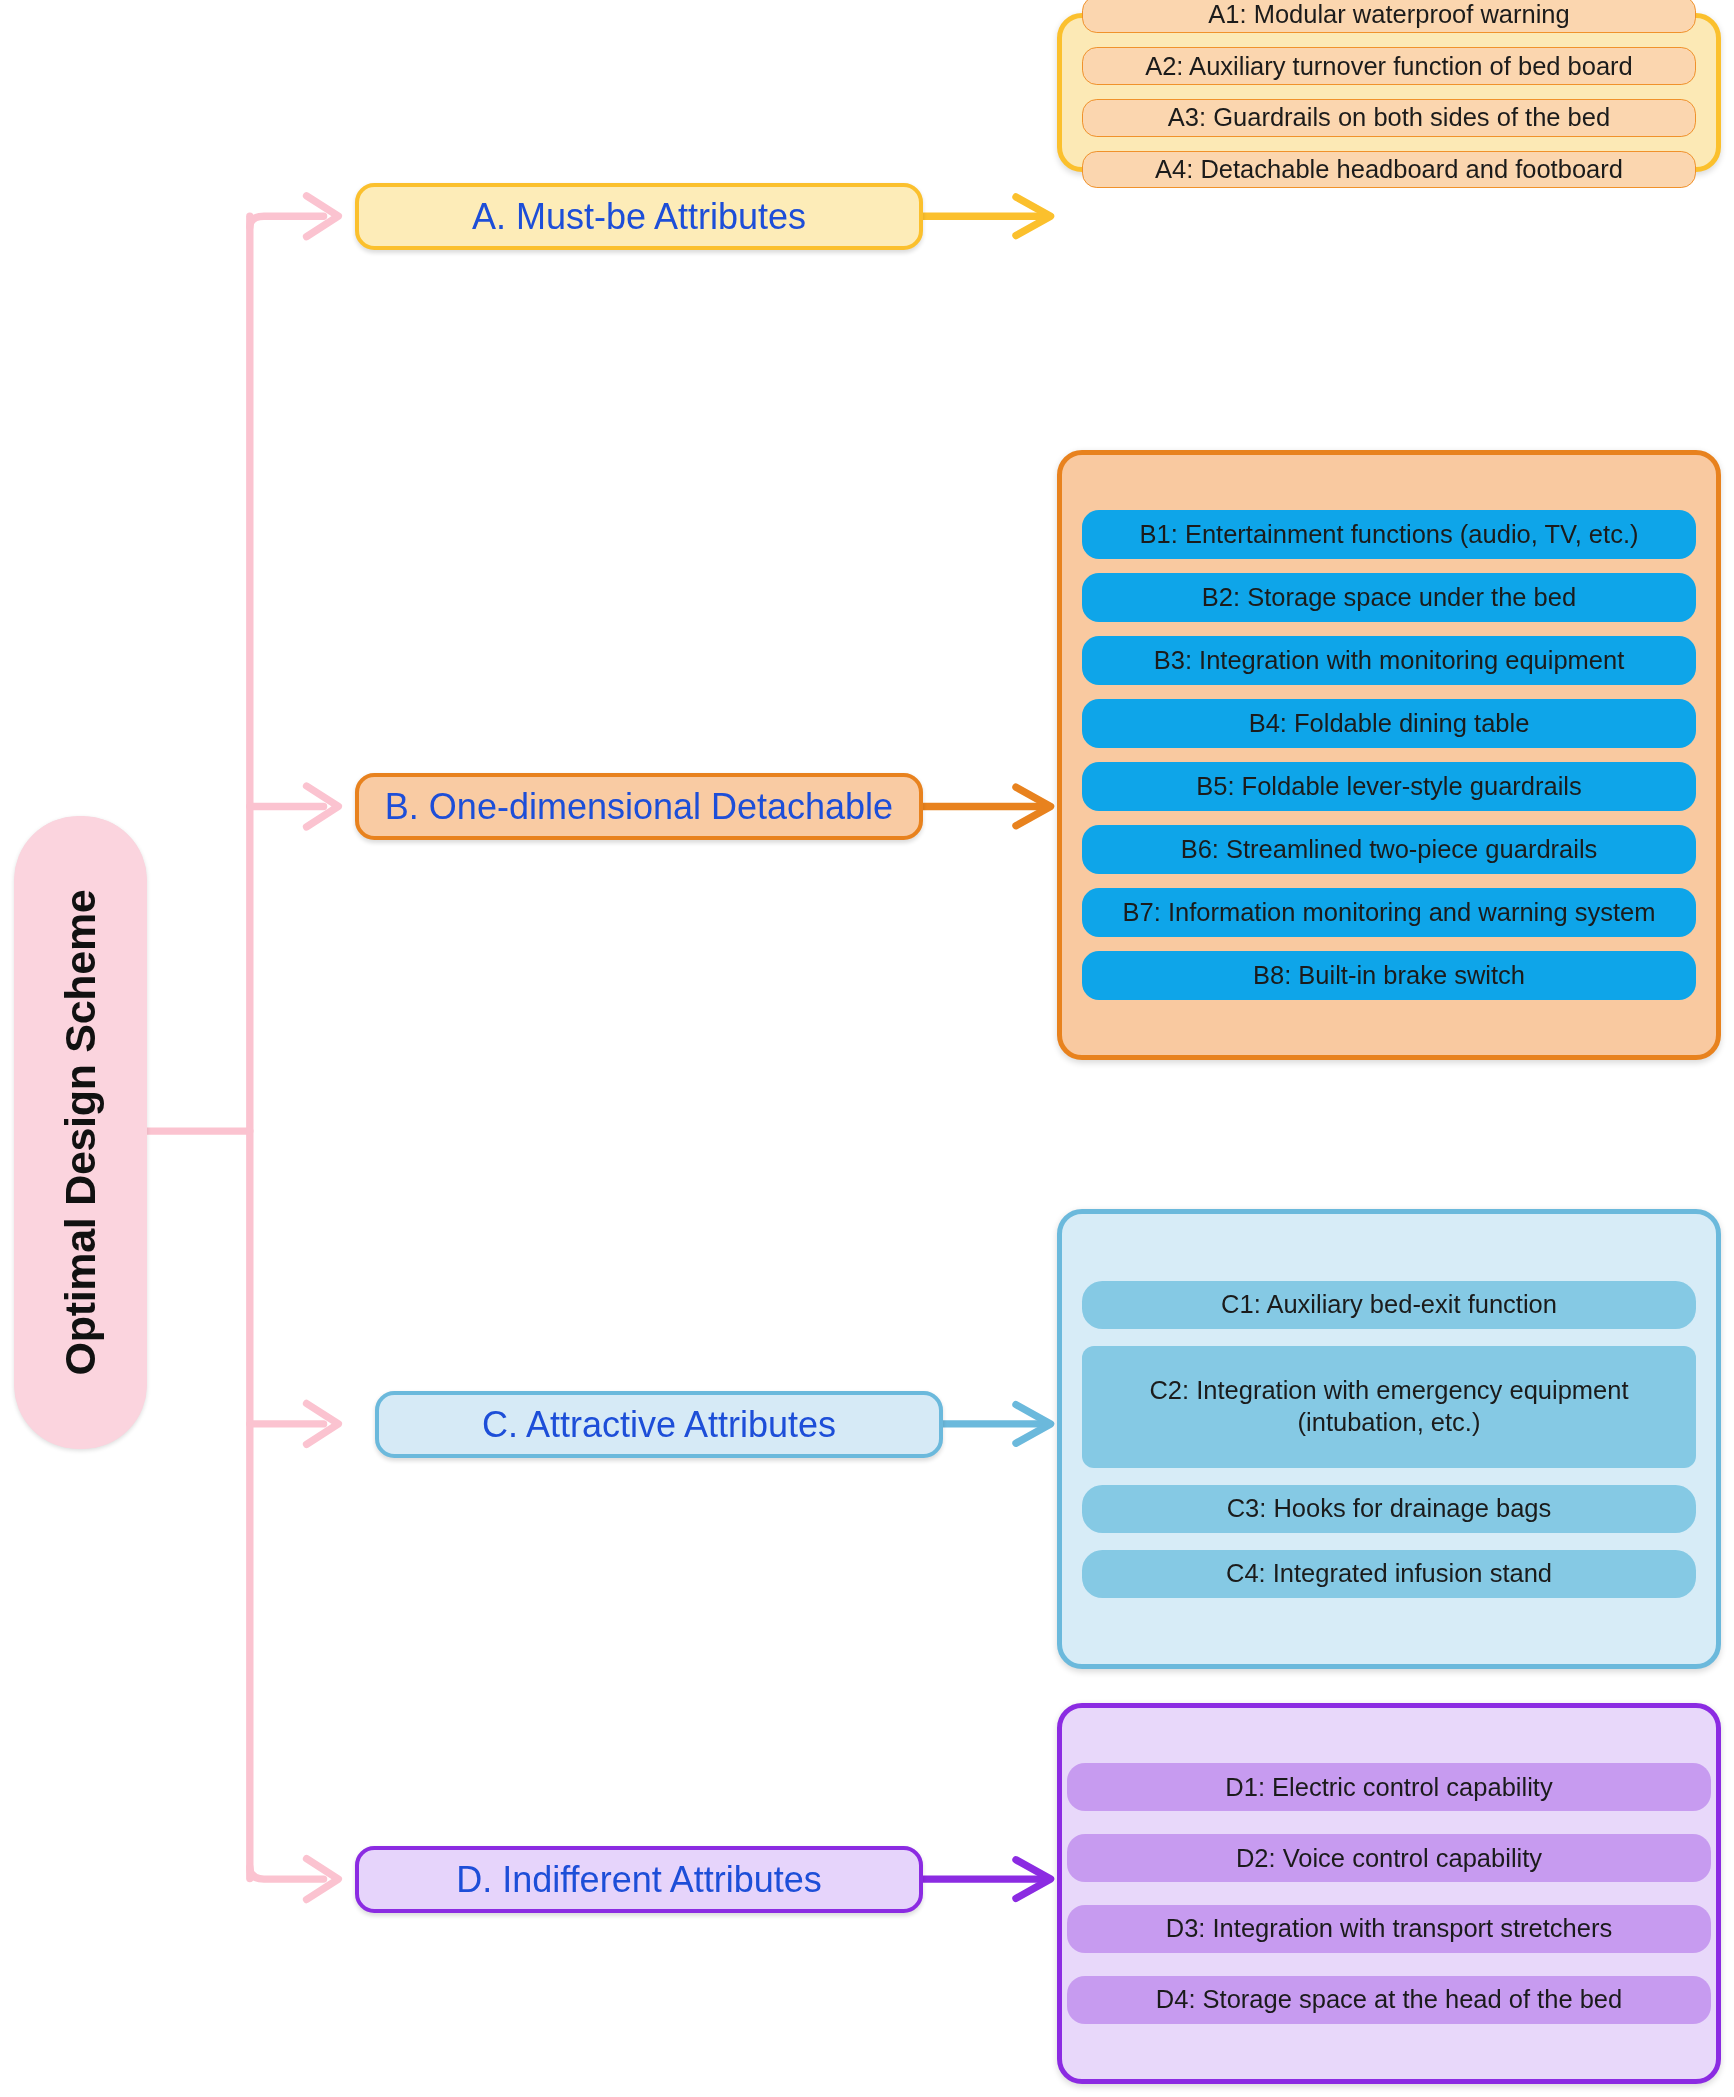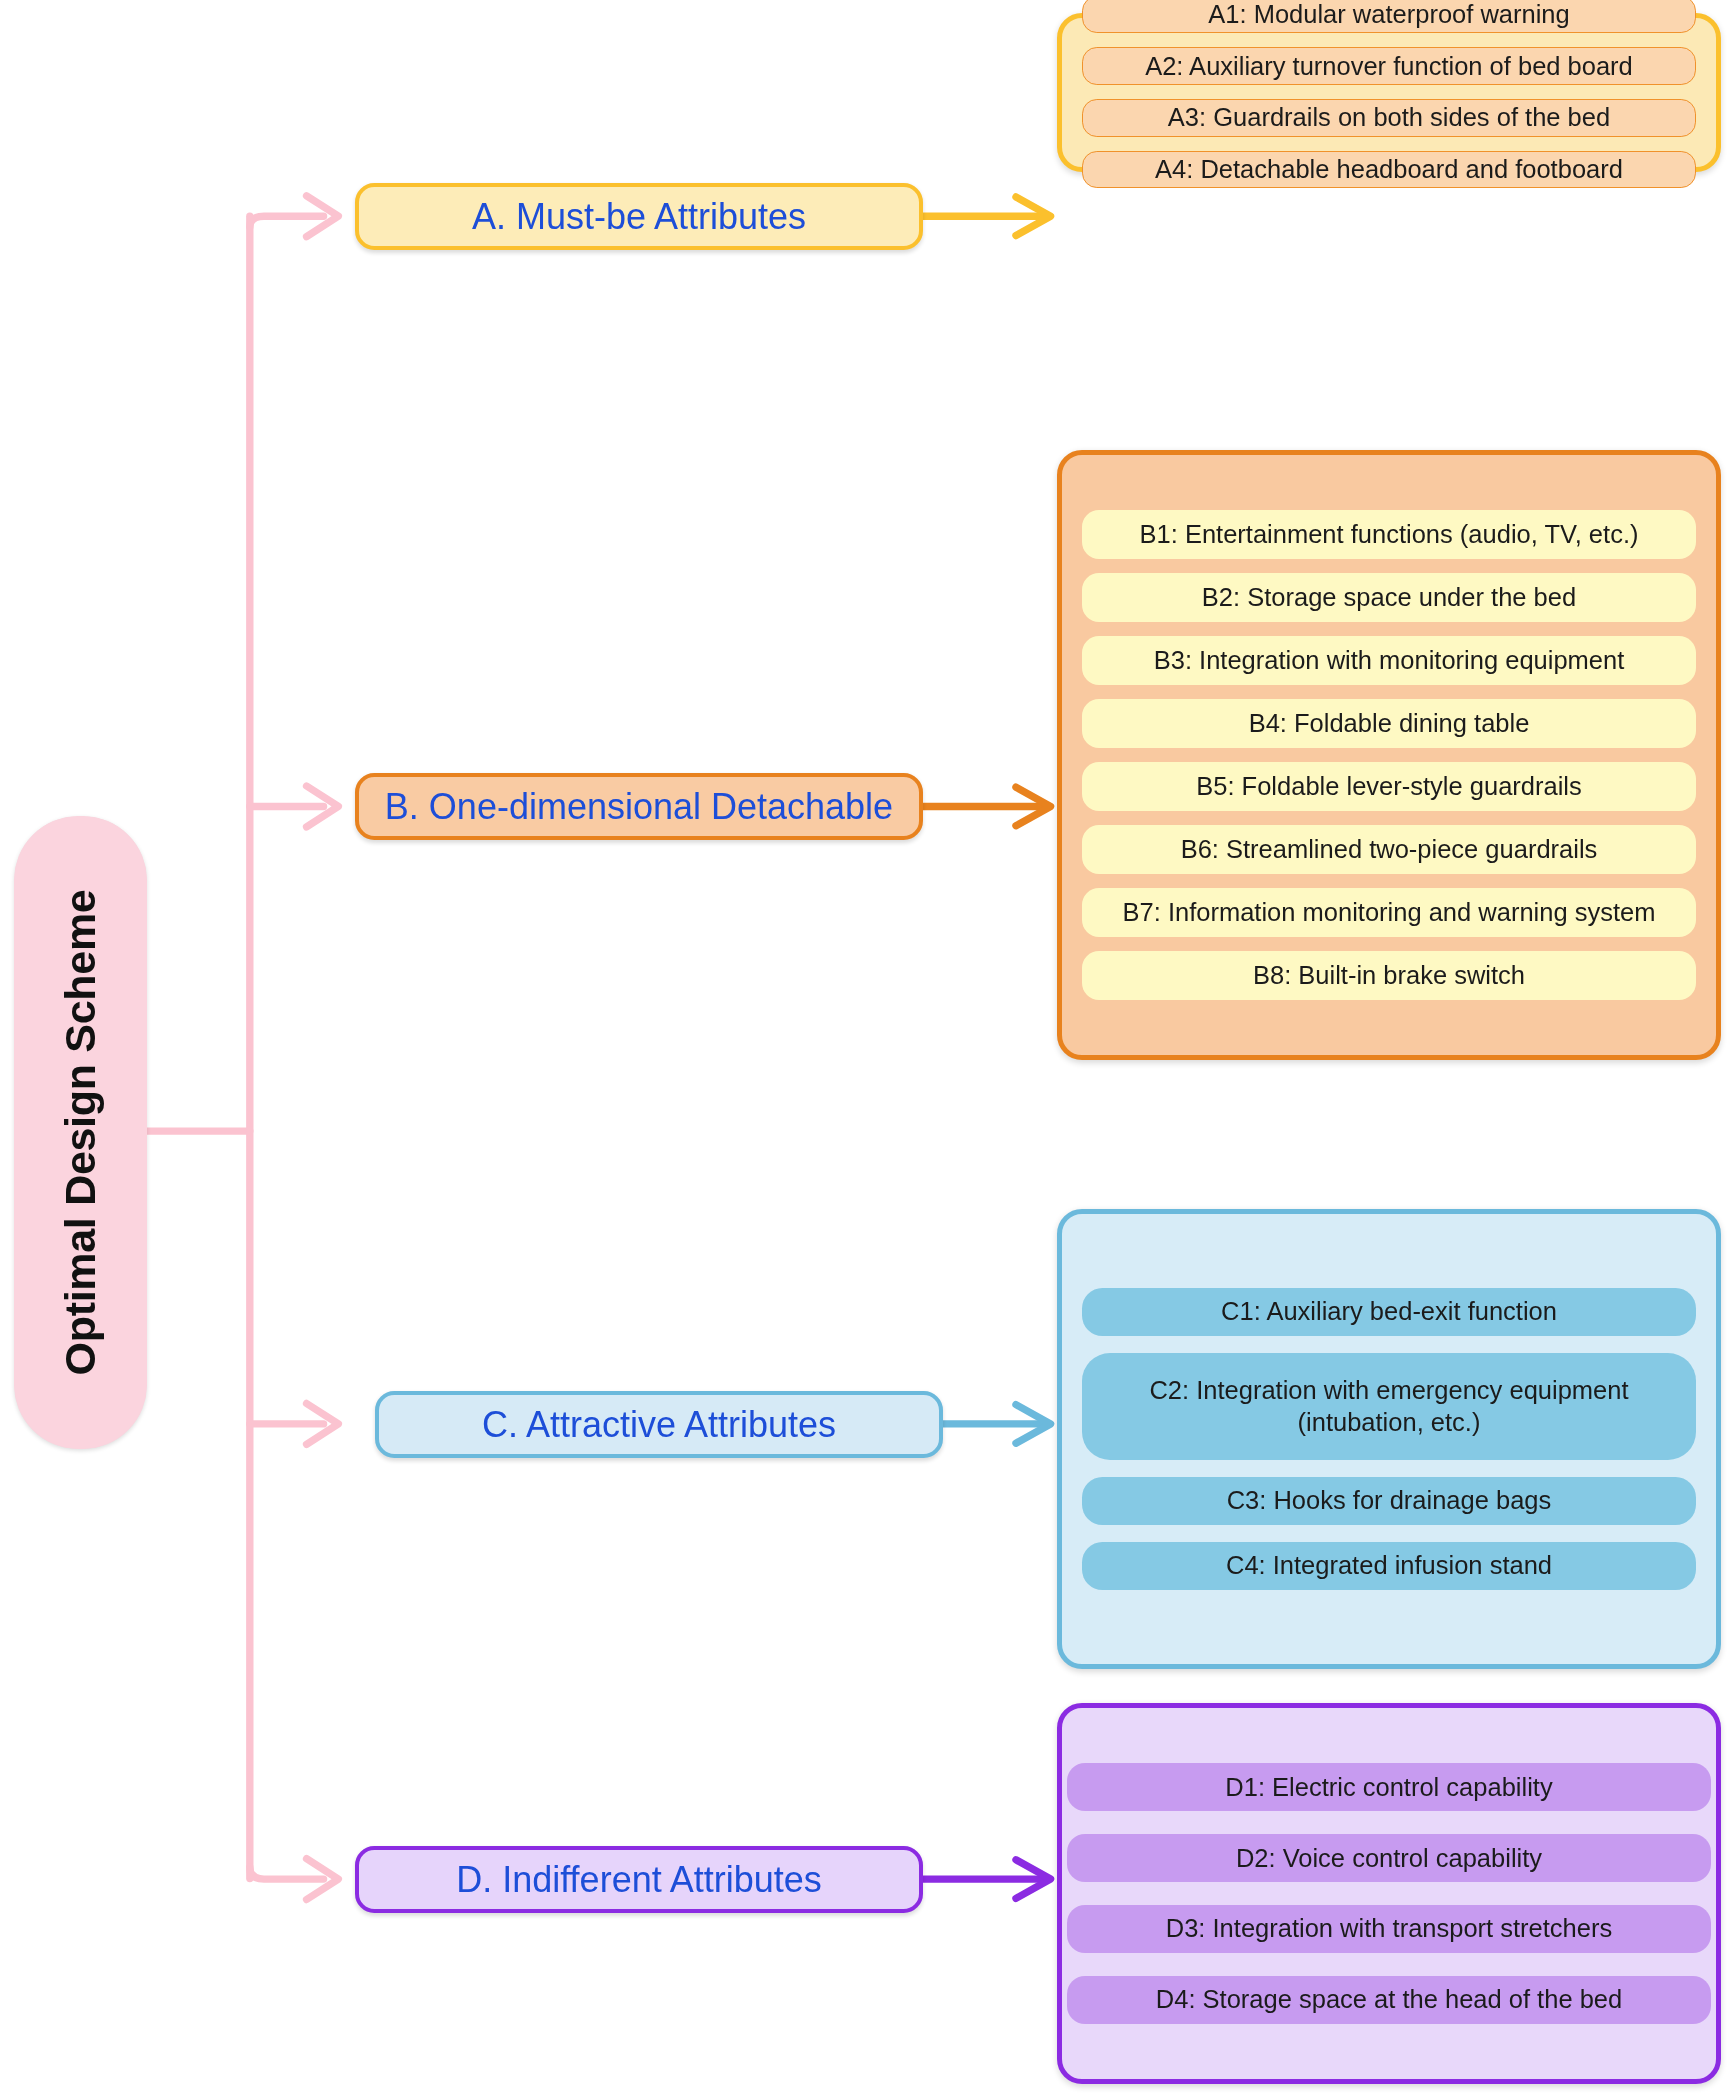--- a/index.html
+++ b/index.html
@@ -105,36 +105,36 @@
   }
 
   .grp-a .chip {
     background: #FBD6AF;
     border: 1.7px solid #F0922B;
     border-radius: 14.8px;
     height: 42px;
     margin: 7px 0;
   }
   .grp-b .chip {
-    background: #fef9c3;
+    background: #0ea5e9;
     border: none;
     border-radius: 17px;
     height: 49px;
     margin: 7px 0;
   }
   .grp-c .chip {
     background: #85C9E4;
     border: none;
     border-radius: 20.4px;
     height: 48px;
     margin: 8.5px 0;
   }
   .grp-c .chip.tall {
-    height: 107px;
-    border-radius: 28px;
+    height: 122px;
+    border-radius: 12px;
   }
   .grp-d .chip {
     background: #C79BF0;
     border: none;
     border-radius: 18px;
     height: 48px;
     margin: 11.4px 0;
   }
 </style>
 </head>

